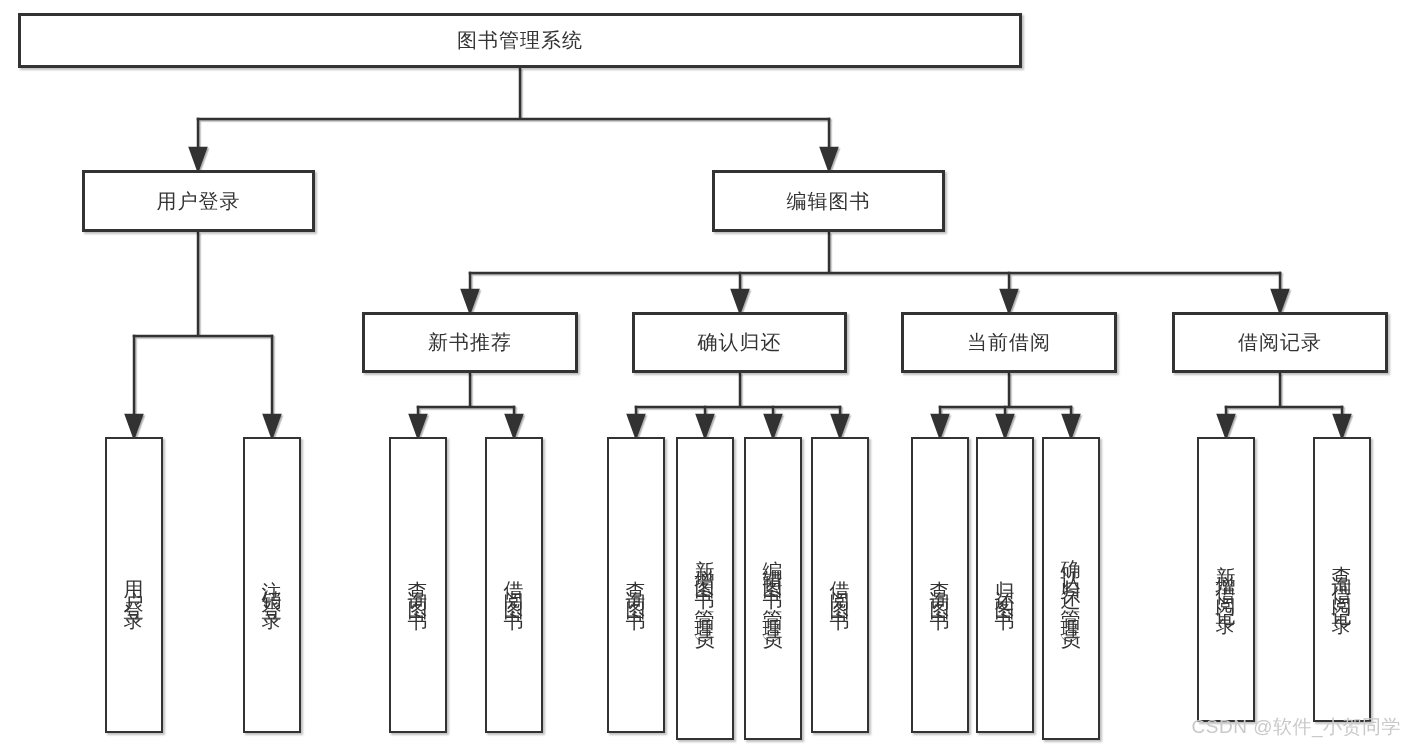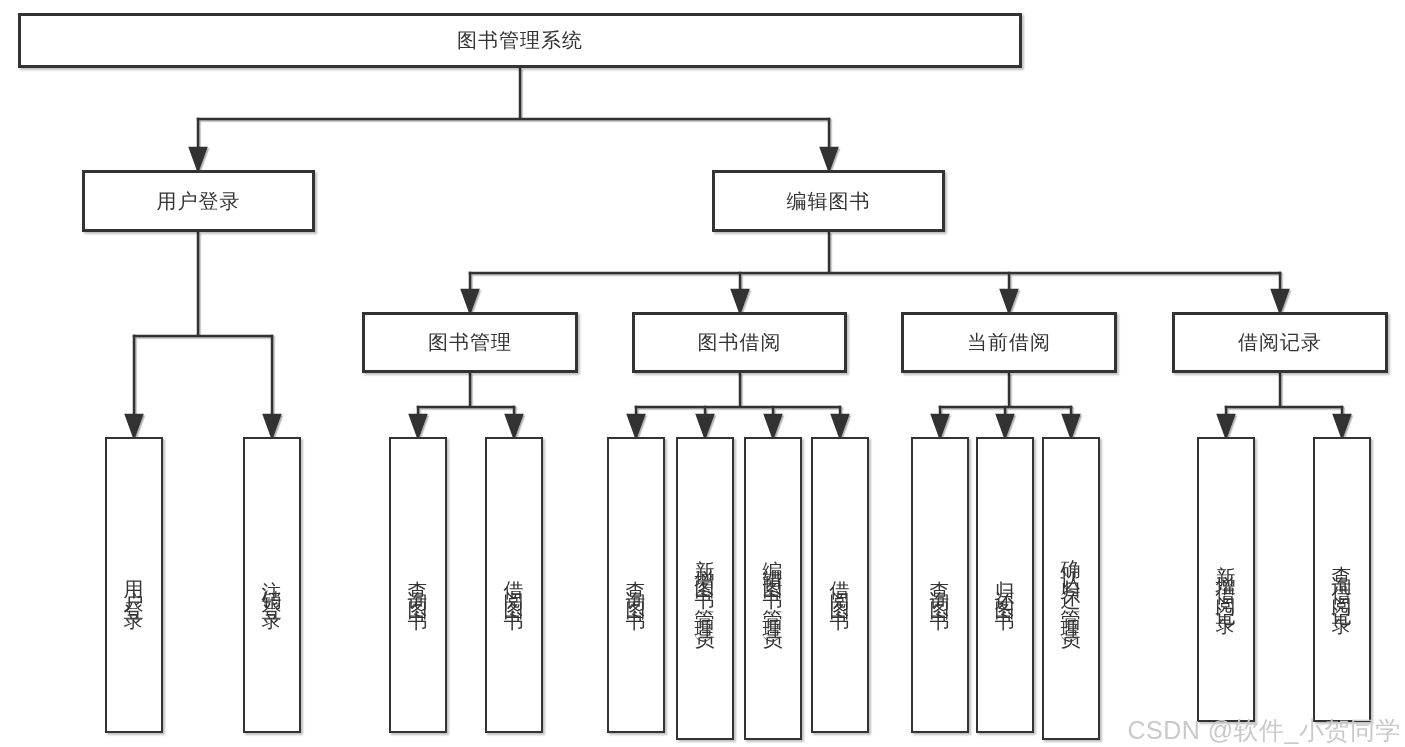--- a/index.html
+++ b/index.html
@@ -16,21 +16,21 @@
     font-size:20px; letter-spacing:1px;
     box-shadow:2px 2px 2px rgba(0,0,0,0.25);
   }
   .leaf { border-width:2.5px; }
   .vtext {
     writing-mode:vertical-rl; text-orientation:mixed;
     letter-spacing:10px; line-height:1.1; font-size:20px;
   }
   .watermark {
     position:absolute; top:714px; right:4px; z-index:6;
-    font-size:25px; color:#c9c9c9; letter-spacing:0.5px; white-space:nowrap;
+    font-size:19px; color:#c9c9c9; letter-spacing:0.5px; white-space:nowrap;
   }
 </style>
 </head>
 <body>
 
 <div class="canvas">
 
   <svg class="connectors" width="1405" height="747" viewBox="0 0 1405 747">
     <defs>
       <filter id="lineShadow" x="-20%" y="-20%" width="140%" height="140%">
@@ -98,22 +98,22 @@
       <line x1="1342" y1="405.75" x2="1342" y2="417"></line>
       <polygon points="1334,415 1350,415 1342,437"></polygon>
     </g>
   </svg>
 
   <div class="node" style="left:18px;top:13px;width:1004px;height:55px">图书管理系统</div>
 
   <div class="node" style="left:82px;top:170px;width:233px;height:62px">用户登录</div>
   <div class="node" style="left:712px;top:170px;width:233px;height:62px">编辑图书</div>
 
-  <div class="node" style="left:362px;top:312px;width:216px;height:61px">图书管理</div>
-  <div class="node" style="left:632px;top:312px;width:215px;height:61px">图书借阅</div>
+  <div class="node" style="left:362px;top:312px;width:216px;height:61px">新书推荐</div>
+  <div class="node" style="left:632px;top:312px;width:215px;height:61px">确认归还</div>
   <div class="node" style="left:1172px;top:312px;width:216px;height:61px">借阅记录</div>
   <div class="node" style="left:901px;top:312px;width:216px;height:61px">当前借阅</div>
 
   <div class="node leaf" style="left:105px;top:437px;width:58px;height:296px">
     <span class="vtext">用户登录</span>
   </div>
   <div class="node leaf" style="left:243px;top:437px;width:58px;height:296px">
     <span class="vtext">注销登录</span>
   </div>
 

